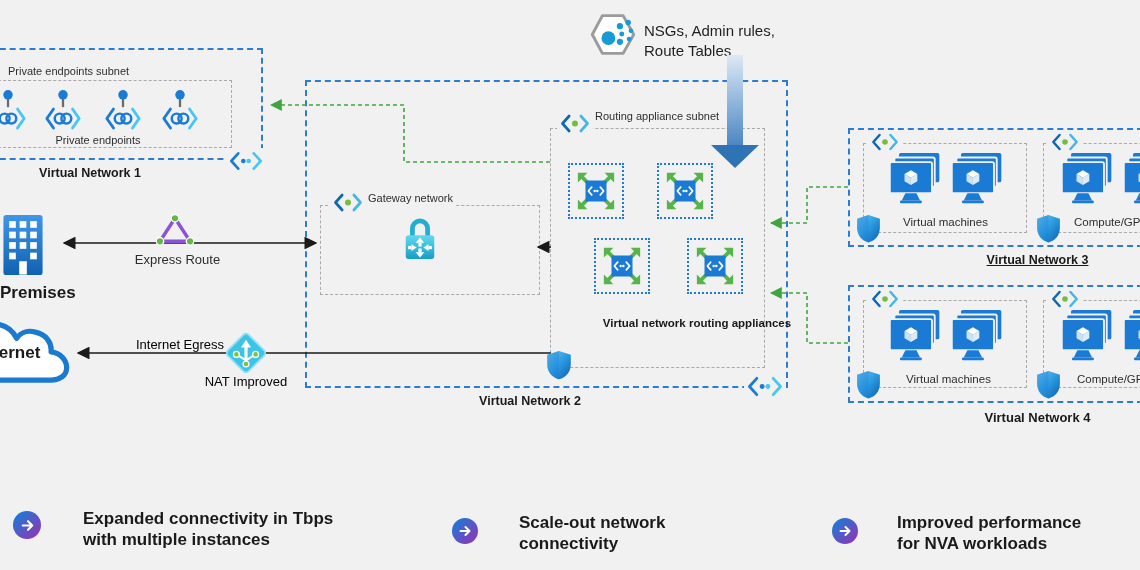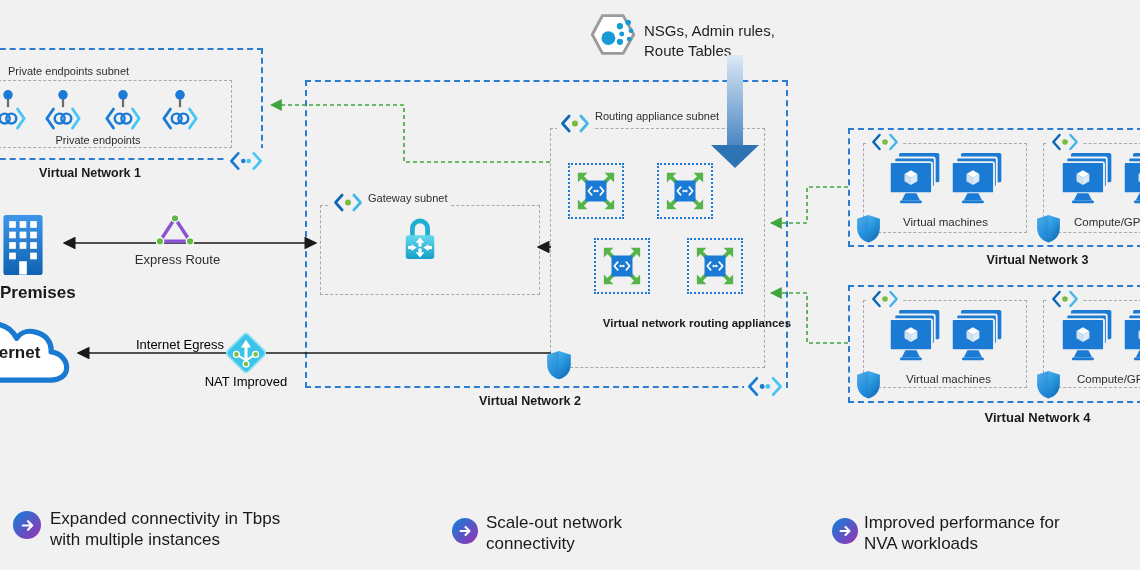--- a/index.html
+++ b/index.html
@@ -13,21 +13,21 @@
   .lbl-12{font-size:13px;color:#000000;}
   .lbl-13{font-size:13px;color:#2e2e2e;}
   .bold{font-weight:700;color:#1a1a1a;}
   .ctr{text-align:center;}
   .z2{z-index:2;}
   .z3{z-index:3;}
   .icon-pad{background:#f1f1f2;padding:1px 3px;}
   .appl{width:56px;height:56px;border:2.5px dotted #1f7ad4;box-sizing:border-box;
         display:flex;align-items:center;justify-content:center;z-index:2;}
   .nowrap{white-space:nowrap;}
-  .bullet-txt{font-size:17px;font-weight:400;color:#1a1a1a;line-height:1.24;}
+  .bullet-txt{font-size:17px;font-weight:700;color:#1a1a1a;line-height:1.24;margin-left:33px;}
   .bullet-ic{border-radius:50%;background:linear-gradient(135deg,#2176d6 15%,#8f37b5 90%);
              display:flex;align-items:center;justify-content:center;z-index:2;}
   #connectors{position:absolute;left:0;top:0;z-index:1;pointer-events:none;}
   svg.ic{display:block;}
 </style>
 </head>
 <body>
 
 <div class="stage">
 
@@ -257,21 +257,21 @@
   <div class="abs z3 bold" style="left:-22px;top:343px;font-size:17px;">Internet</div>
   <div class="abs z2 lbl-12 ctr" style="left:125px;top:337px;width:110px;">Internet Egress</div>
   <svg class="abs z2 ic" style="left:224px;top:331px;" width="44" height="44">
       <use href="#sym-nat"></use>
     </svg>
   <div class="abs z2 lbl-12 ctr" style="left:186px;top:374px;width:120px;">NAT Improved</div>
 
   <svg class="abs z2 ic icon-pad" style="left:330px;top:191px;" width="30" height="21">
       <use href="#sym-subnet"></use>
     </svg>
-  <div class="abs z2 lbl icon-pad" style="left:365px;top:191px;">Gateway subnet</div>
+  <div class="abs z2 lbl icon-pad" style="left:365px;top:191px;">Gateway network</div>
   <svg class="abs z2 ic" style="left:401px;top:213px;" width="38" height="52">
       <use href="#sym-lock"></use>
     </svg>
 
   <svg class="abs z2 ic icon-pad" style="left:557px;top:112px;" width="30" height="21">
       <use href="#sym-subnet"></use>
     </svg>
   <div class="abs z2 lbl icon-pad" style="left:592px;top:109px;">Routing appliance subnet</div>
   <div class="abs appl" style="left:568px;top:163px;">
       <svg class="ic" width="42" height="42">
@@ -321,21 +321,21 @@
       <use href="#sym-vm"></use>
     </svg>
   <div class="abs z2 lbl-m ctr" style="left:878px;top:216px;width:135px;">Virtual machines</div>
   <div class="abs z2 lbl-m nowrap" style="left:1074px;top:216px;">Compute/GPU</div>
   <svg class="abs z2 ic" style="left:856px;top:214px;" width="25" height="29">
       <use href="#sym-shield"></use>
     </svg>
   <svg class="abs z2 ic" style="left:1036px;top:214px;" width="25" height="29">
       <use href="#sym-shield"></use>
     </svg>
-  <div class="abs z2 bold ctr" style="left:960px;top:253px;width:155px;font-size:12.5px;">Virtual Network 3</div>
+  <div class="abs z2 bold ctr" style="left:960px;top:253px;width:155px;font-size:12.5px;text-decoration:underline;">Virtual Network 3</div>
 
   <svg class="abs z2 ic icon-pad" style="left:868px;top:288px;" width="28" height="20">
       <use href="#sym-subnet"></use>
     </svg>
   <svg class="abs z2 ic icon-pad" style="left:1048px;top:288px;" width="28" height="20">
       <use href="#sym-subnet"></use>
     </svg>
   <svg class="abs z2 ic" style="left:888px;top:309px;" width="55" height="55">
       <use href="#sym-vm"></use>
     </svg>

